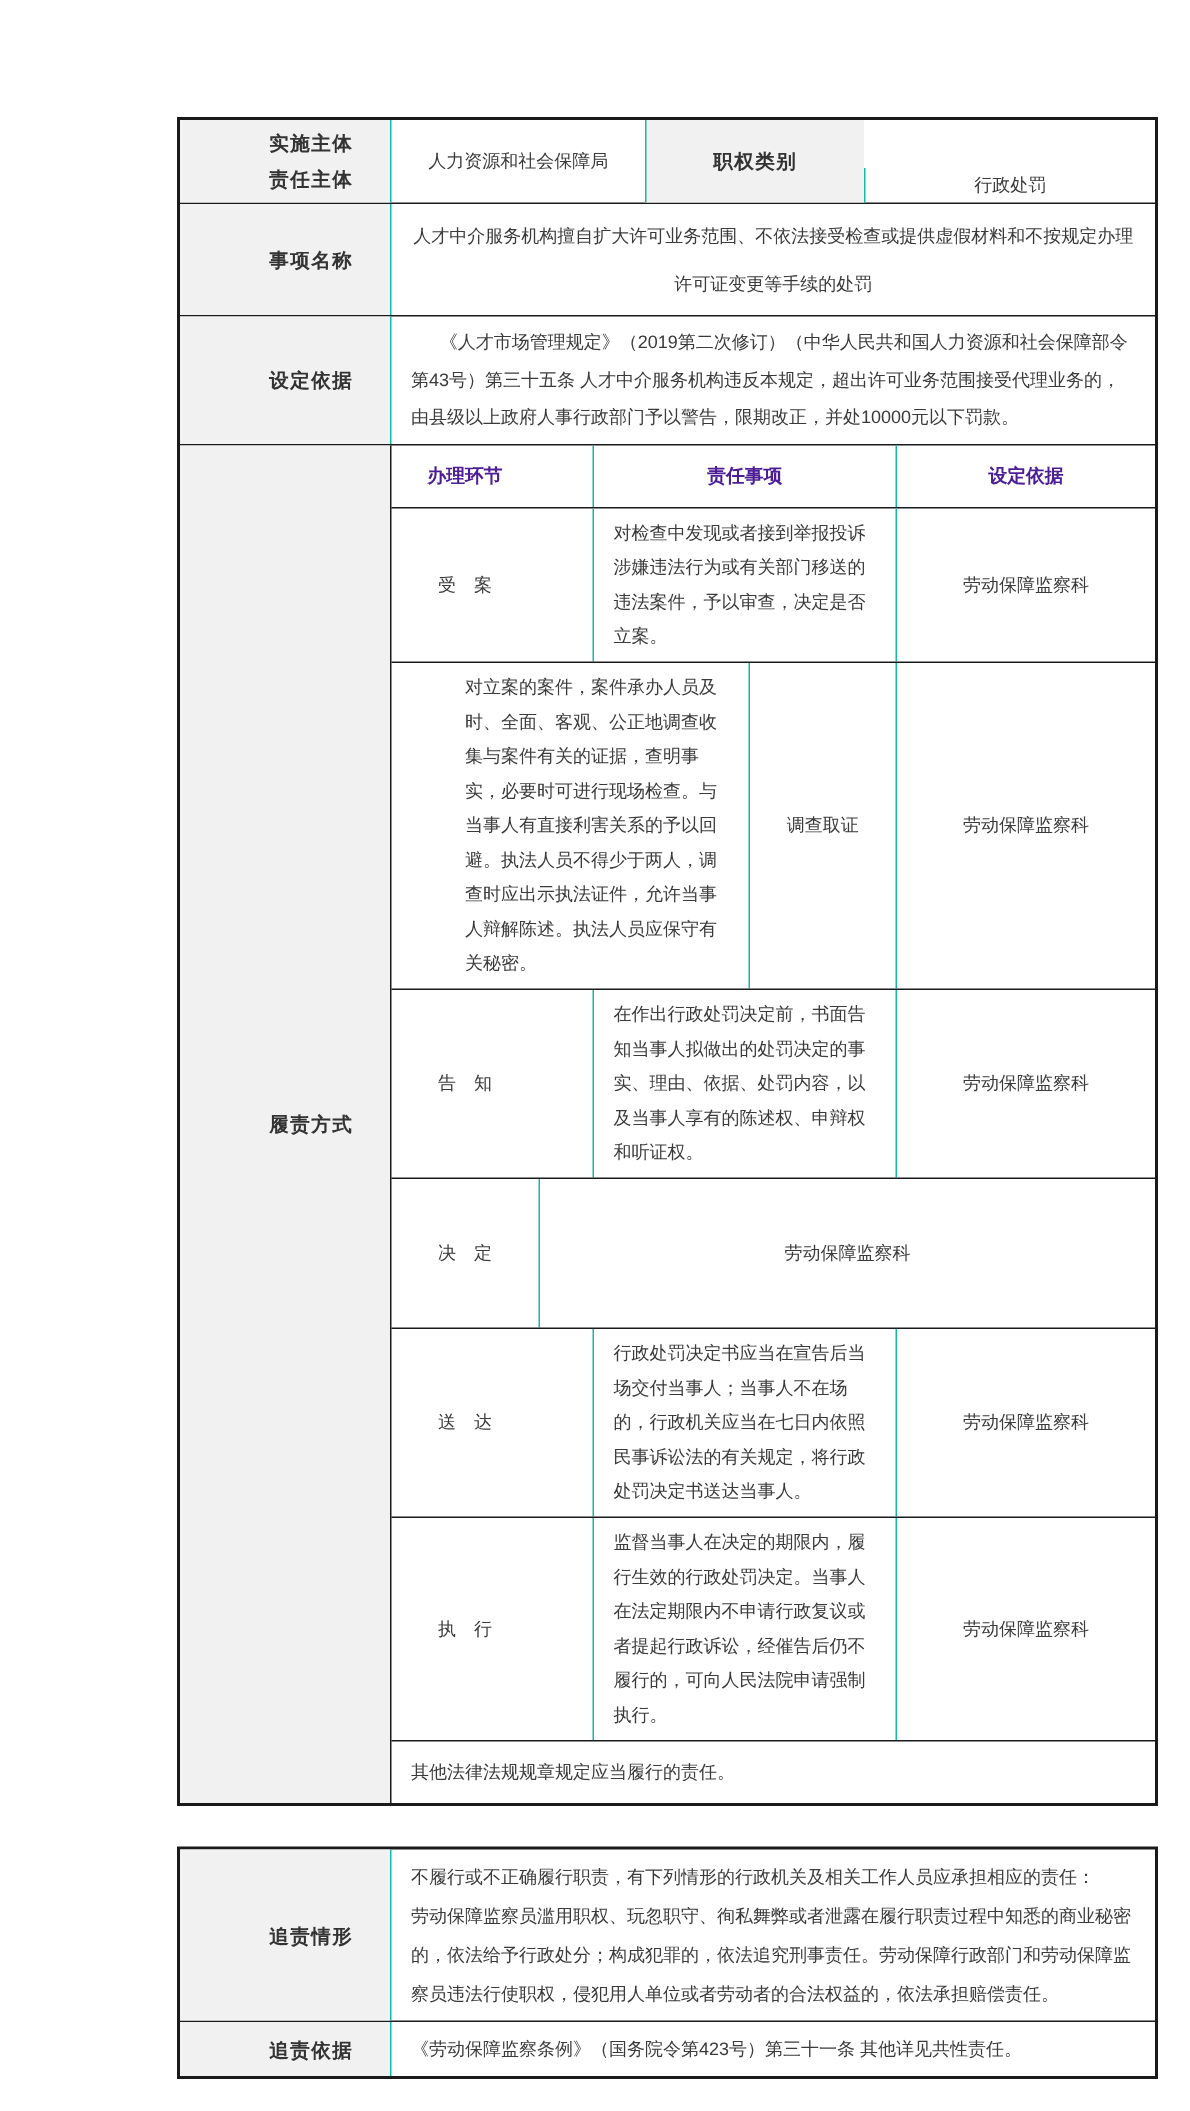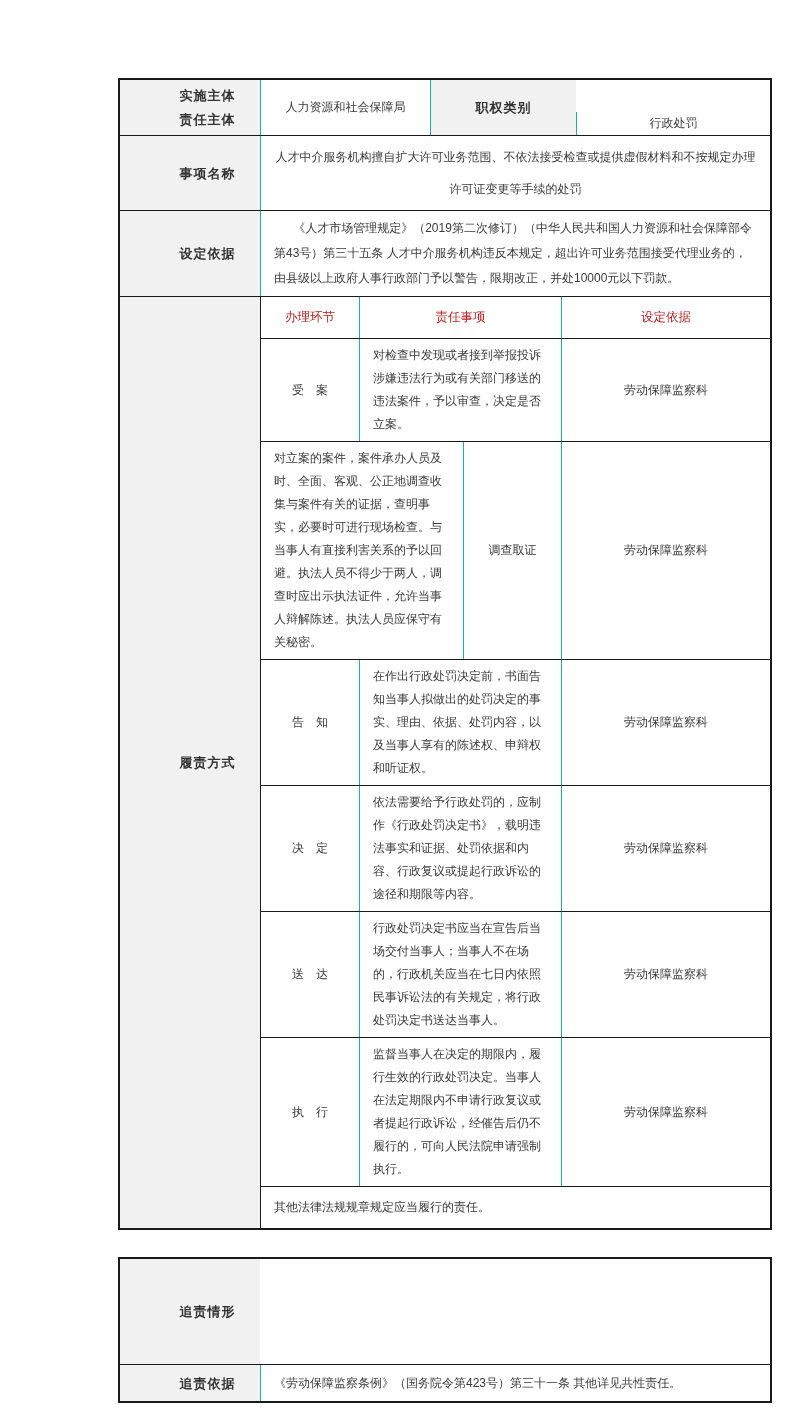--- a/index.html
+++ b/index.html
@@ -28,23 +28,23 @@
   .c-label{width:140px;flex:0 0 140px;padding-left:35px;}
   .c-a{width:170px;flex:0 0 170px;}
   .c-b{width:146px;flex:0 0 146px;}
   .c-c{flex:1;margin-top:32px;}
   .c-rest{flex:1;}
   
   .duty-right{flex:1;display:flex;flex-direction:column;border-left:1px solid #1a1a1a;box-sizing:border-box;}
   .drow{display:flex;box-sizing:border-box;}
   .drow + .drow{border-top:1px solid #1a1a1a;}
   .d-step{width:98px;flex:0 0 98px;}
-  .d-desc{width:202px;flex:0 0 202px;}
+  .d-desc{width:202px;flex:0 0 202px;margin-left:36px;}
   .d-dept{flex:1;}
-  .dhead{font-weight:normal;font-size:12.5px;color:#b91c1c;}
+  .dhead{font-weight:bold;font-size:12.5px;color:#4c1d95;}
   
   .h55{min-height:55px;} .h64{min-height:64px;} .h75{min-height:75px;}
   .h41{min-height:41px;} .h85{min-height:85px;} .h160{min-height:160px;}
   .h104{min-height:104px;} .h100{min-height:100px;} .h95{min-height:95px;}
   .h42{min-height:42px;}
   .h105{min-height:105px;} .h37{min-height:37px;}
   .lh25{line-height:25px;}
   .lh26{line-height:26px;}
   .lh32{line-height:32px;}
   .indent{text-indent:1.6em;}
@@ -100,21 +100,20 @@
         </div>
 
         <div class="drow h104">
           <div class="cell center d-step">告　知</div>
           <div class="cell d-desc pad">在作出行政处罚决定前，书面告知当事人拟做出的处罚决定的事实、理由、依据、处罚内容，以及当事人享有的陈述权、申辩权和听证权。</div>
           <div class="cell center d-dept">劳动保障监察科</div>
         </div>
 
         <div class="drow h100">
           <div class="cell center d-step">决　定</div>
-          <div class="cell d-desc pad">依法需要给予行政处罚的，应制作《行政处罚决定书》，载明违法事实和证据、处罚依据和内容、行政复议或提起行政诉讼的途径和期限等内容。</div>
           <div class="cell center d-dept">劳动保障监察科</div>
         </div>
 
         <div class="drow h100">
           <div class="cell center d-step">送　达</div>
           <div class="cell d-desc pad">行政处罚决定书应当在宣告后当场交付当事人；当事人不在场的，行政机关应当在七日内依照民事诉讼法的有关规定，将行政处罚决定书送达当事人。</div>
           <div class="cell center d-dept">劳动保障监察科</div>
         </div>
 
         <div class="drow h95">
@@ -128,20 +127,24 @@
         </div>
 
       </div>
     </div>
   </div>
 
   <div class="tbl tbl2">
 
     <div class="row h105">
       <div class="cell label c-label">追责情形</div>
+      <div class="cell c-rest pad lh26">
+        <div>不履行或不正确履行职责，有下列情形的行政机关及相关工作人员应承担相应的责任：</div>
+        <div>劳动保障监察员滥用职权、玩忽职守、徇私舞弊或者泄露在履行职责过程中知悉的商业秘密的，依法给予行政处分；构成犯罪的，依法追究刑事责任。劳动保障行政部门和劳动保障监察员违法行使职权，侵犯用人单位或者劳动者的合法权益的，依法承担赔偿责任。</div>
+      </div>
     </div>
 
     <div class="row h37">
       <div class="cell label c-label">追责依据</div>
       <div class="cell c-rest pad">《劳动保障监察条例》（国务院令第423号）第三十一条 其他详见共性责任。</div>
     </div>
 
   </div>
 </div>
 

